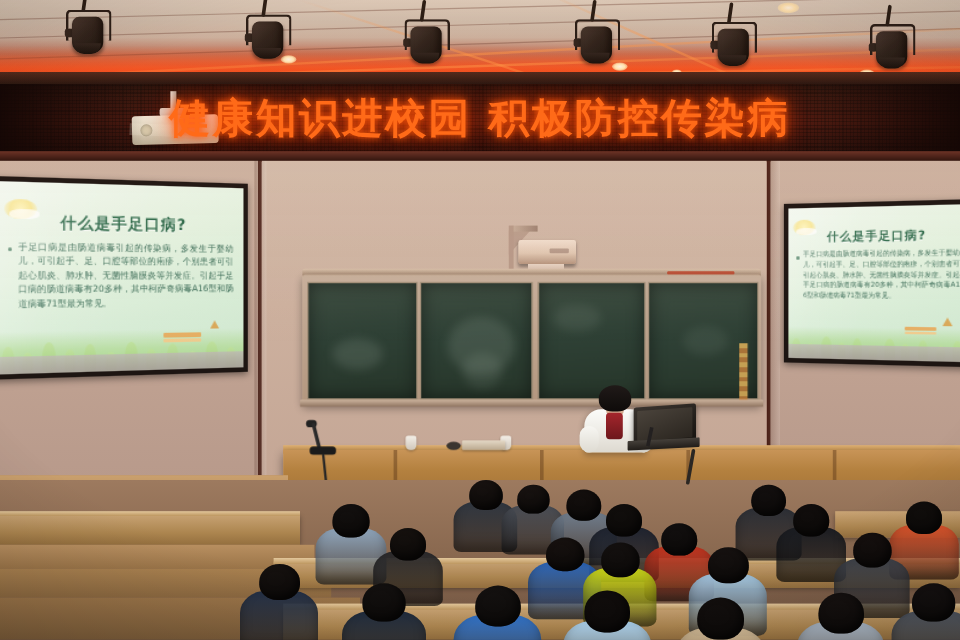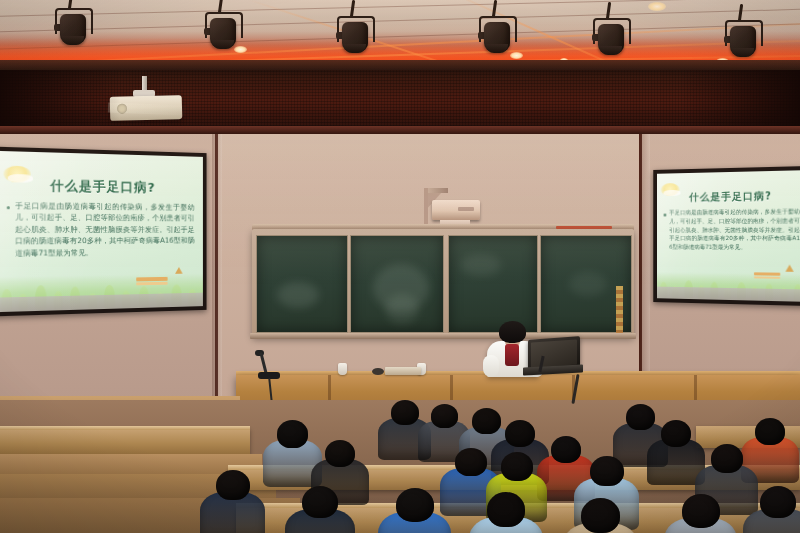--- a/index.html
+++ b/index.html
@@ -286,20 +286,21 @@
     <div class="knobL"></div>
       <div class="knobR"></div>
     <div class="can"></div>
       <div class="lens"></div>
   </div>
 
   <div class="ceiling-bar"></div>
 
   <div class="led-wrap">
     <div class="led-edgeL"></div>
+    <div class="led-text">健康知识进校园 积极防控传染病</div>
     <div class="led-edgeR"></div>
   </div>
   <div class="led-frame"></div>
 
   <div class="wall"></div>
   <div class="wall-topstripe"></div>
   <div class="wall-center"></div>
   <div class="corner-col" style="left:212px;"></div>
   <div class="corner-col" style="left:640px;"></div>
 

